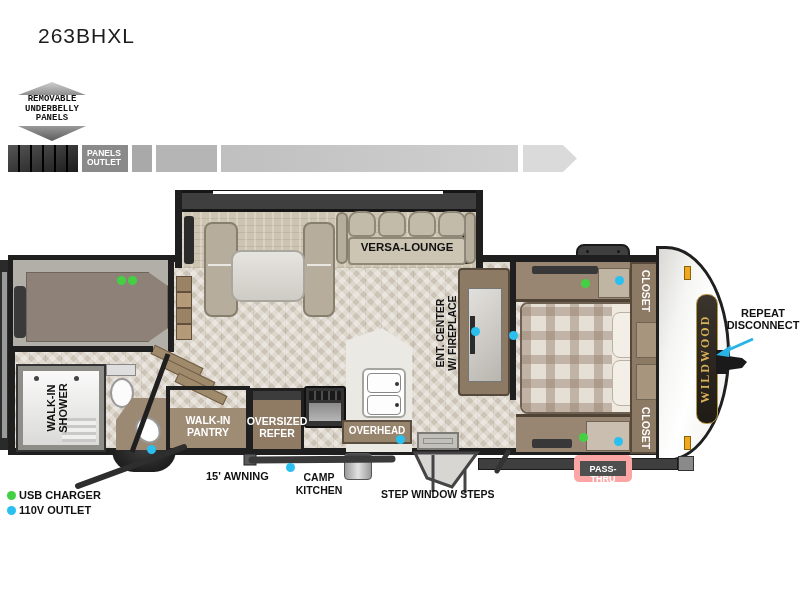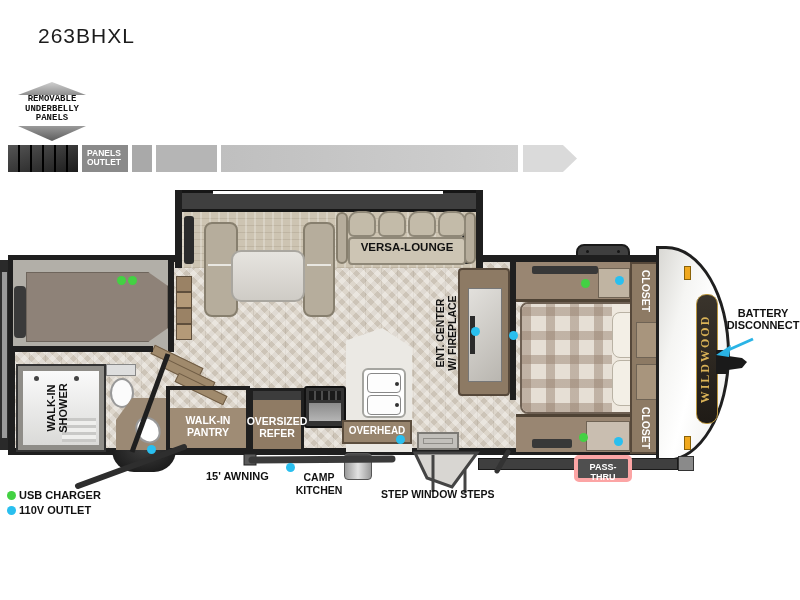--- a/index.html
+++ b/index.html
@@ -203,33 +203,33 @@
   <div class="abs ctr rot-cw lbl white" style="left:615px;top:284px;width:60px;height:14px;font-size:10.5px;z-index:16;">CLOSET</div>
   <div class="abs ctr rot-cw lbl white" style="left:615px;top:421px;width:60px;height:14px;font-size:10.5px;z-index:16;">CLOSET</div>
 
   <div class="abs" style="left:656px;top:246px;width:74px;height:216px;background:linear-gradient(105deg,#d9d8d4 0%,#f5f5f3 30%,#ffffff 55%,#ebebe9 100%);border:3px solid #1f1f1f;border-radius:0 64px 64px 0 / 0 108px 108px 0;box-sizing:border-box;z-index:15;"></div>
   <div class="abs" style="left:696px;top:294px;width:22px;height:130px;background:linear-gradient(#3a342c,#1f1b16);border:1px solid #b9953f;border-radius:10px;box-sizing:border-box;z-index:16;"></div>
   <div class="abs ctr rot-ccw" style="left:647px;top:350px;width:120px;height:18px;font-size:12px;font-weight:bold;letter-spacing:2px;color:#d9b257;font-family:'Liberation Serif',serif;z-index:17;">WILDWOOD</div>
   <div class="abs" style="left:684px;top:266px;width:5px;height:12px;background:#f0a81e;border:1px solid #8a6208;z-index:16;"></div>
   <div class="abs" style="left:684px;top:436px;width:5px;height:12px;background:#f0a81e;border:1px solid #8a6208;z-index:16;"></div>
 
   <div class="lbl ctr" style="left:726px;top:307px;width:74px;font-size:11px;line-height:12px;z-index:25;">
-    <div>BATTERY</div>
+    <div>REPEAT</div>
     <div>DISCONNECT</div>
   </div>
 
   <div class="abs" style="left:112px;top:450px;width:64px;height:22px;background:radial-gradient(ellipse at 50% 0,#3c3c3c,#121212);border-radius:0 0 40px 40px;z-index:18;"></div>
 
   <div class="abs" style="left:344px;top:453px;width:28px;height:27px;background:linear-gradient(90deg,#9a9a9a,#e2e2e2 50%,#9a9a9a);border:1px solid #555;border-radius:4px;box-sizing:border-box;z-index:18;">
     <div style="position:absolute;left:0;top:0;right:0;height:5px;background:#4a4a4a;border-radius:3px 3px 0 0;"></div>
   </div>
 
   <div class="abs" style="left:478px;top:458px;width:200px;height:12px;background:#3f3f3f;border:1px solid #1a1a1a;box-sizing:border-box;z-index:17;"></div>
   <div class="abs" style="left:678px;top:456px;width:16px;height:15px;background:#8a8a8a;border:1px solid #333;box-sizing:border-box;z-index:17;"></div>
-  <div class="abs ctr" style="left:574px;top:455px;width:58px;height:27px;background:#4f4f4f;border:4px solid #fca5a5;border-radius:5px;box-sizing:border-box;color:#fff;font-weight:bold;font-size:9px;line-height:10px;padding-top:3px;z-index:19;">
+  <div class="abs ctr" style="left:574px;top:455px;width:58px;height:27px;background:#4f4f4f;border:6px solid #fca5a5;border-radius:5px;box-sizing:border-box;color:#fff;font-weight:bold;font-size:9px;line-height:10px;padding-top:3px;z-index:19;">
     <div>PASS-THRU</div>
     <div>STORAGE</div>
   </div>
 
   <svg width="800" height="600" viewBox="0 0 800 600">
     <line x1="168" y1="354" x2="132" y2="452" stroke="#1f1f1f" stroke-width="5"></line>
     <line x1="184" y1="447" x2="78" y2="486" stroke="#2e2e2e" stroke-width="6" stroke-linecap="round"></line>
     <rect x="244" y="454" width="12" height="11" fill="#5a5a5a" stroke="#222"></rect>
     <line x1="252" y1="460" x2="392" y2="459" stroke="#3a3a3a" stroke-width="7" stroke-linecap="round"></line>
     <polygon points="415,453 477,453 452,487 427,478" fill="#d8d6d2" stroke="#444" stroke-width="3"></polygon>

